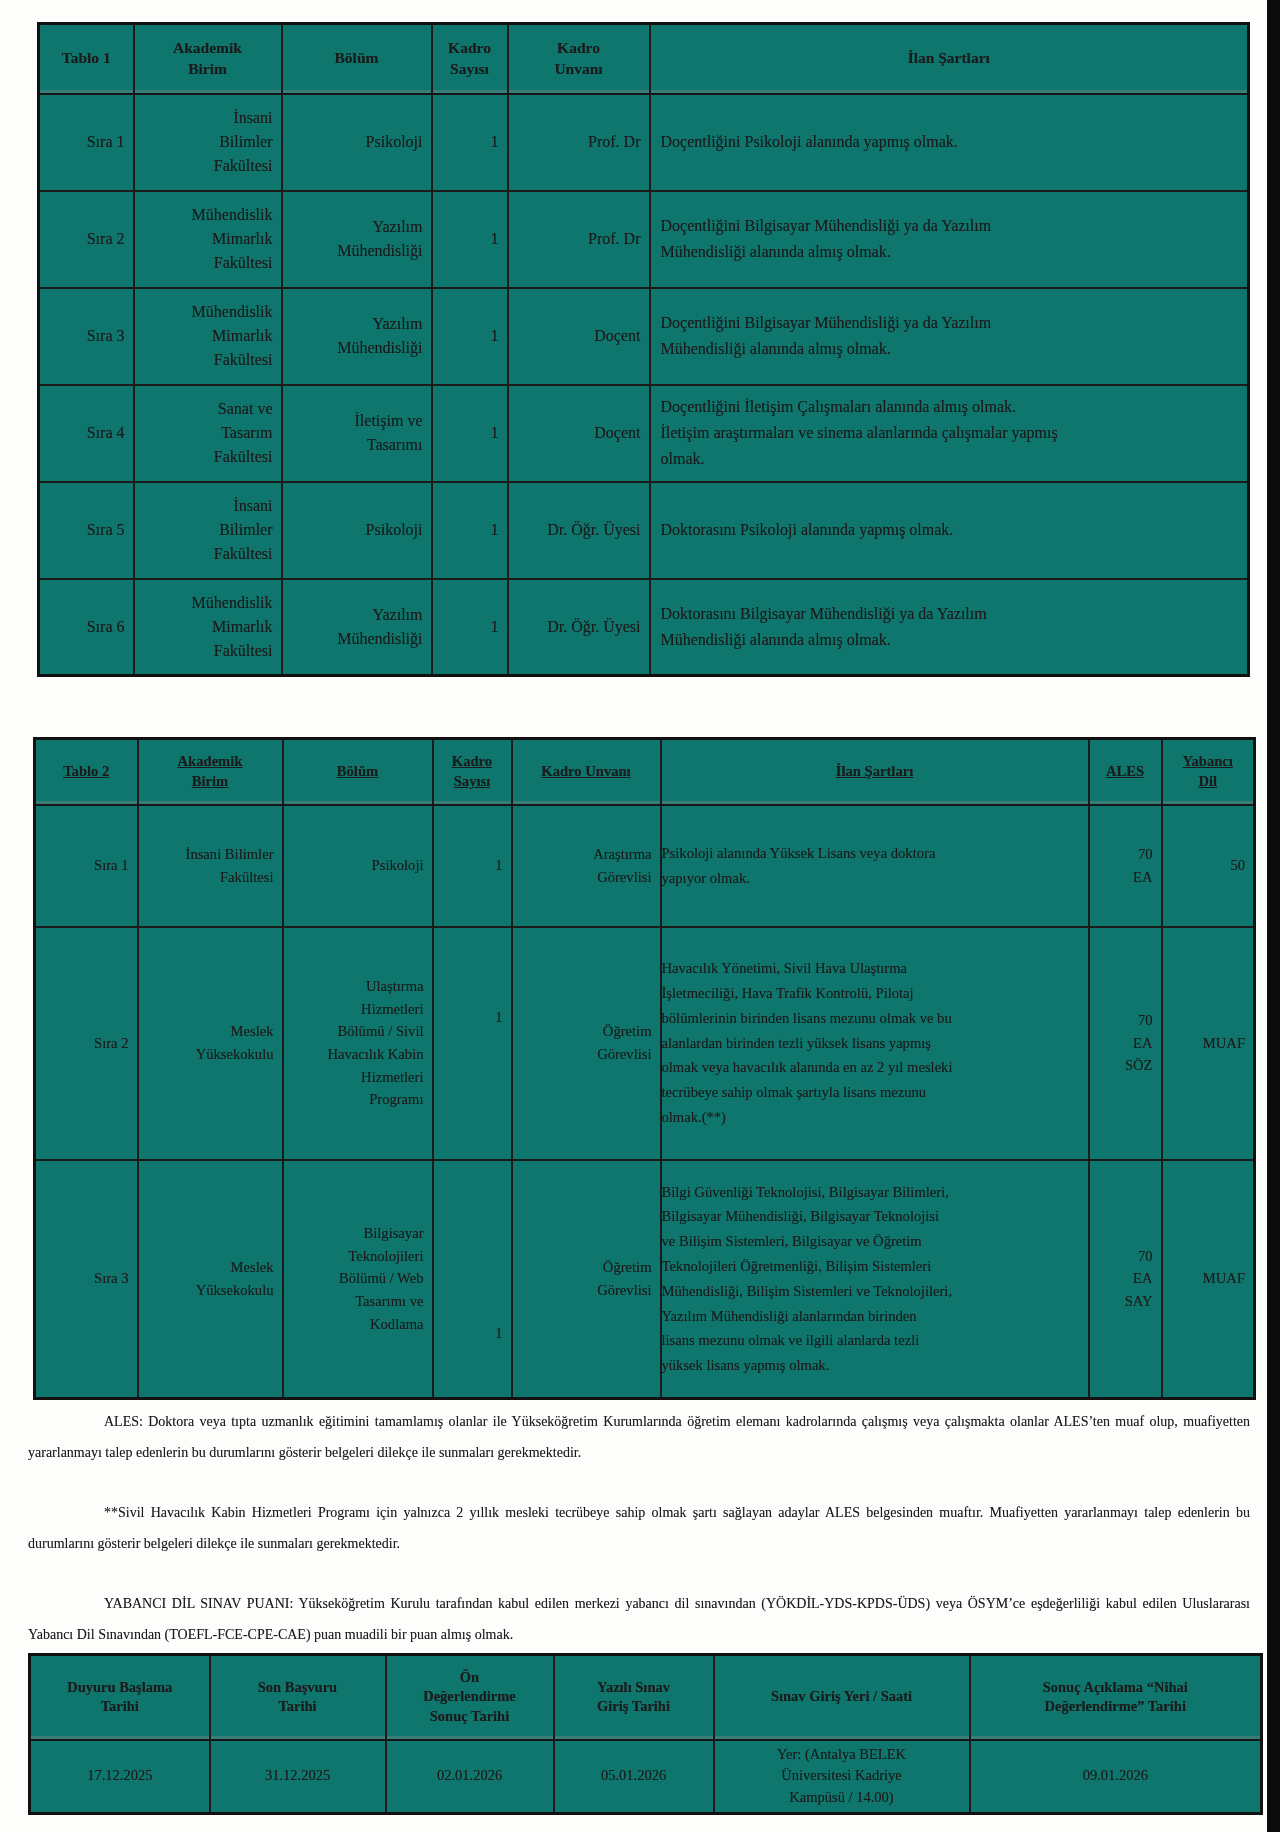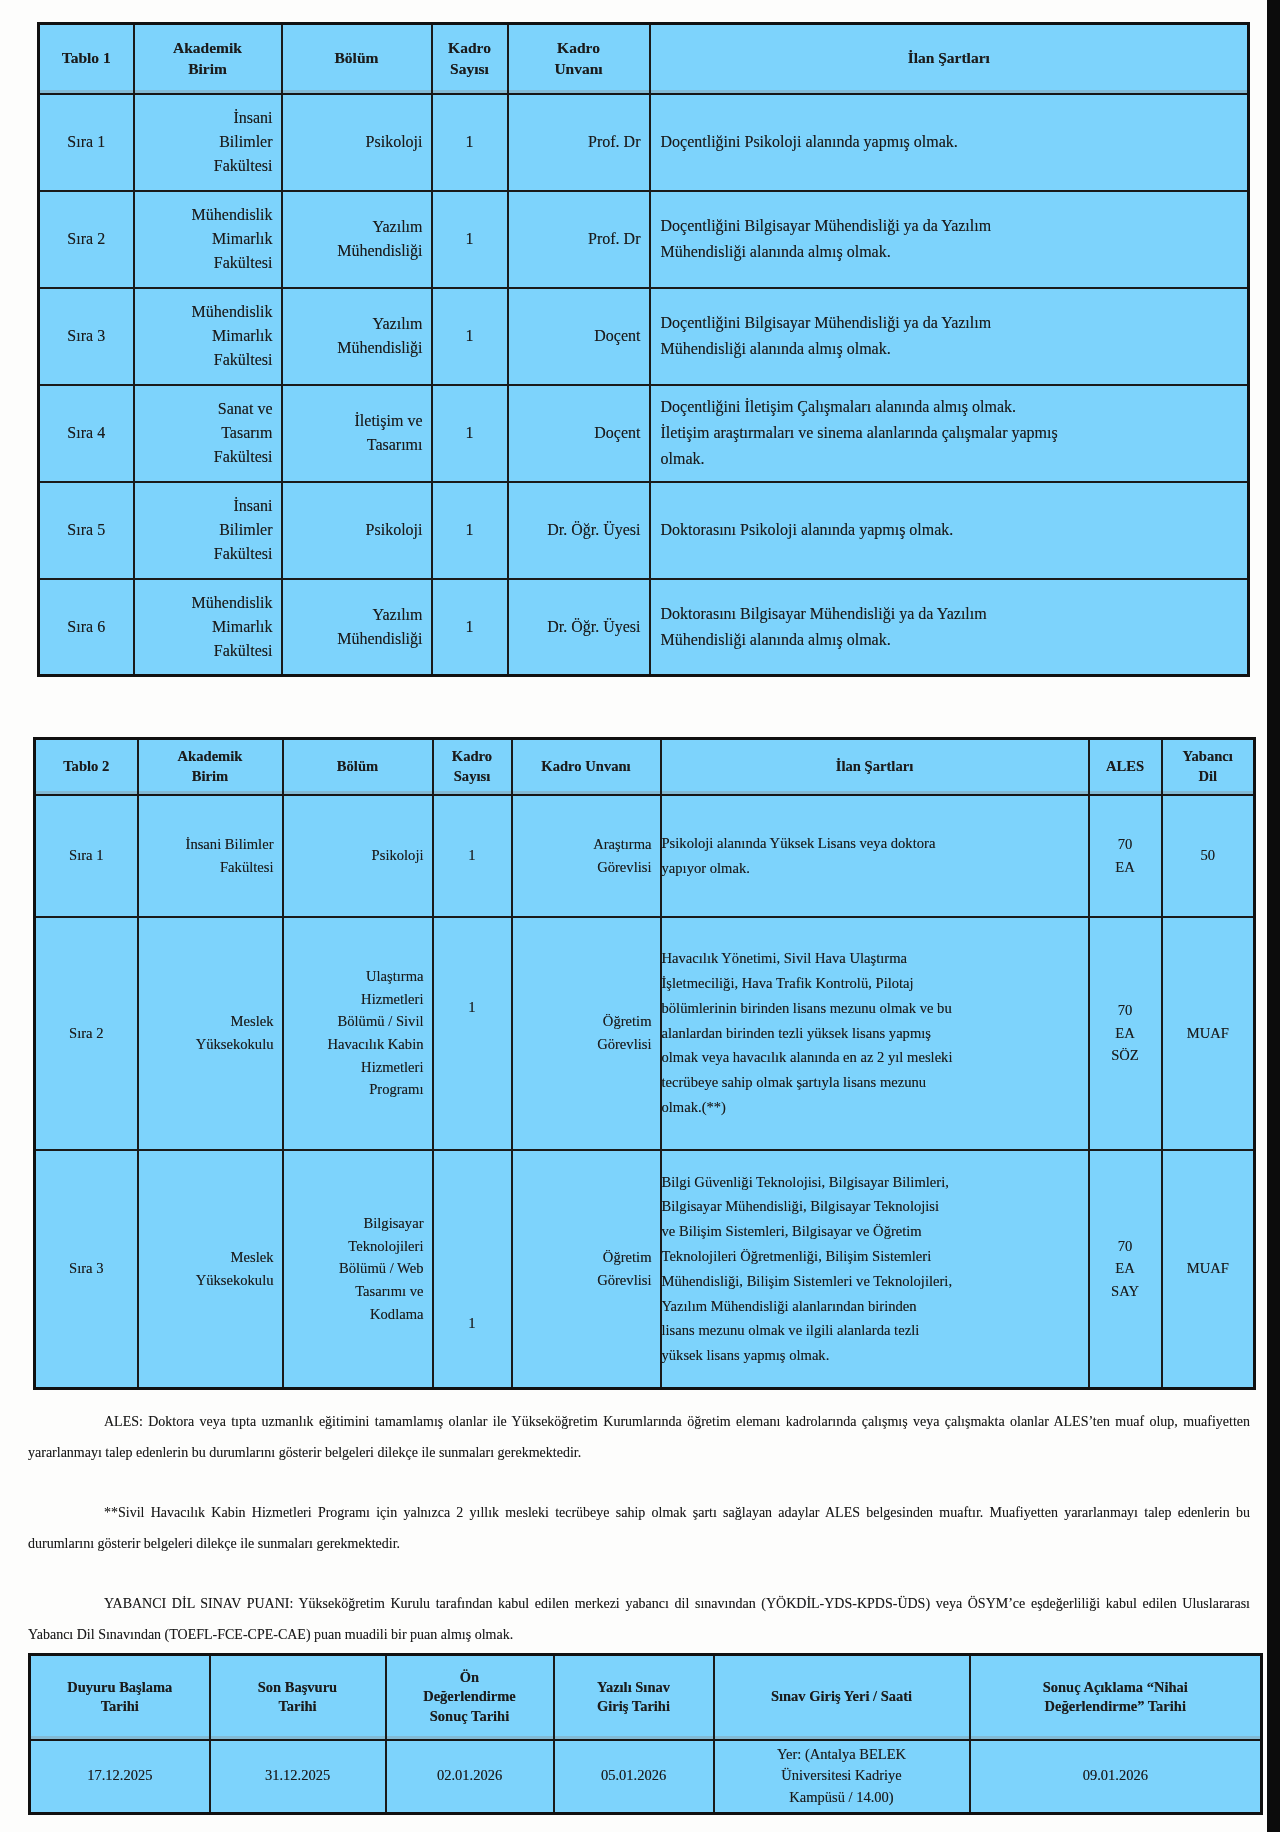--- a/index.html
+++ b/index.html
@@ -3,47 +3,47 @@
 <meta charset="utf-8">
 <style>
   html,body{margin:0;padding:0;}
   body{
     width:1280px;height:1832px;position:relative;overflow:hidden;
     background:#fdfdfc;color:#1b1b1b;
     font-family:"Liberation Serif", serif;
     -webkit-font-smoothing:antialiased;
   }
   .scan-strip{position:absolute;top:0;right:0;width:13px;height:1832px;background:#0c0c0c;}
-  table{border-collapse:collapse;table-layout:fixed;position:absolute;background:#7dd3fc;border-radius:11px;}
+  table{border-collapse:collapse;table-layout:fixed;position:absolute;background:#0f766e;border-radius:11px;}
   td,th{
     border:2px solid #1a1a1a;
     padding:2px 8px;
     vertical-align:middle;
     white-space:pre-line;
     text-shadow:0 0 0.6px rgba(20,20,20,.45);
     overflow:hidden;
   }
   table{border:3px solid #111;}
   th{font-weight:bold;text-align:center;line-height:1.35;}
   tr.head th{border-bottom:2px solid #161616;box-shadow:inset 0 -3px 0 rgba(140,140,140,.35);}
-  .c{text-align:center;}
+  .c{text-align:right;}
   .l{text-align:right;}
 
   
   #tablo1{left:37px;top:22px;width:1210px;font-size:16px;}
   #tablo1 th{font-size:15.5px;}
   #tablo1 tr{height:97px;}
   #tablo1 tr.head{height:70px;}
   #tablo1 td{line-height:1.5;}
   #tablo1 td.ilan{padding-left:10px;line-height:1.62;margin-left:16px;}
 
   
   #tablo2{left:33px;top:737px;width:1220px;font-size:14.6px;}
   #tablo2 th{font-size:14.6px;}
-  #tablo2 tr.head{height:56px;}
+  #tablo2 tr.head{height:66px;text-decoration:underline;}
   #tablo2 tr.r1{height:122px;}
   #tablo2 tr.r2{height:233px;}
   #tablo2 tr.r3{height:239px;}
   #tablo2 td{line-height:1.55;}
   #tablo2 td.ilan{padding-left:0;line-height:1.7;}
   #tablo2 td.vt{vertical-align:top;padding-top:78px;}
   #tablo2 td.vb{vertical-align:bottom;padding-bottom:52px;}
 
   
   #notes{position:absolute;left:28px;top:1406px;width:1222px;}

